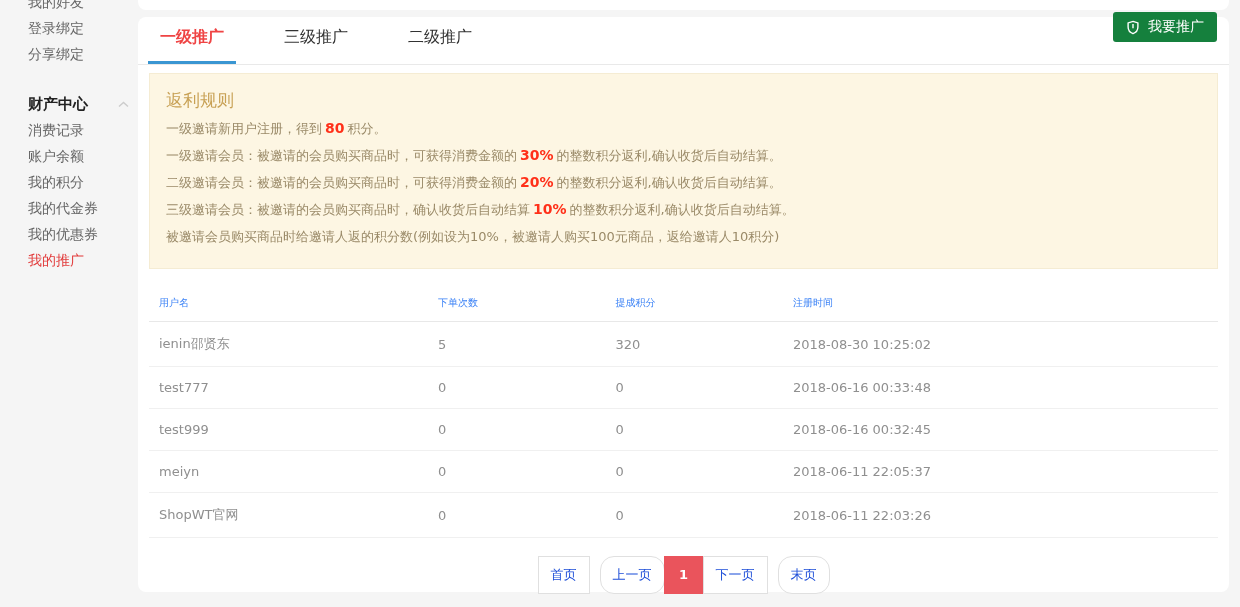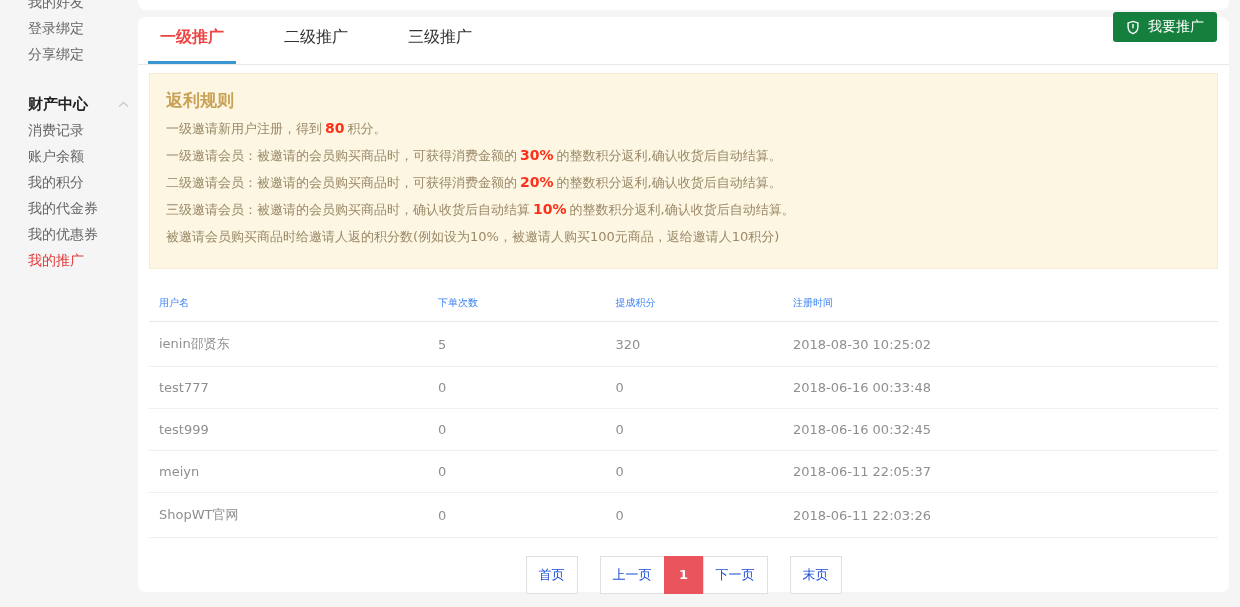--- a/index.html
+++ b/index.html
@@ -48,21 +48,21 @@
     margin-left:auto; margin-bottom:22px; height:30px; padding:0 13px;
     background:#15803d; color:#fff; font-size:14px; border:none; border-radius:3px;
     display:inline-flex; align-items:center; gap:8px; cursor:pointer; white-space:nowrap;
   }
 
   
   .rules {
     margin:8px 11px 16px; padding:11px 16px 18px;
     background:#fdf6e3; border:1px solid #f5ecd3;
   }
-  .rules-title { font-size:17px; font-weight:bold; color:#c8a155; line-height:30px; }
+  .rules-title { font-size:17px; font-weight:normal; color:#c8a155; line-height:30px; }
   .rule-line { font-size:13px; color:#9a8a68; line-height:27px; white-space:nowrap; }
   .rule-line .hl { color:#ff3019; font-weight:bold; font-size:14px; padding:0 3px; }
 
   
   .promo-table {
     width:1069px; margin:0 11px; border-collapse:collapse; table-layout:fixed;
   }
   .promo-table col:nth-child(1){width:26.1%} .promo-table col:nth-child(2){width:16.6%}
   .promo-table col:nth-child(3){width:16.6%} .promo-table col:nth-child(4){width:40.7%}
   .promo-table th {
@@ -74,21 +74,21 @@
     border-bottom:1px solid #f0f0f0; overflow:hidden; white-space:nowrap;
   }
 
   
   .pagination { margin-top:18px; text-align:center; font-size:0; }
   .page-btn {
     display:inline-block; vertical-align:top; min-width:40px; height:38px;
     line-height:36px; padding:0 12px; font-size:13px; color:#1d4ed8;
     background:#fff; border:1px solid #e0e0e0; cursor:pointer;
   }
-  .page-btn.gap { margin-left:22px; }
+  .page-btn.gap { margin-left:10px;border-radius:14px; }
   .page-btn.joined { margin-left:-1px; }
   .page-btn.current {
     background:#ea545c; border-color:#ea545c; color:#fff; font-weight:bold;
   }
 </style>
 </head>
 <body>
 
 <aside class="sidebar">
   <div class="side-item">我的好友</div>
@@ -109,22 +109,22 @@
   <div class="side-item">我的优惠券</div>
   <div class="side-item active">我的推广</div>
 </aside>
 
 <div class="upper-remnant"></div>
 
 <main class="panel">
 
   <div class="tabbar">
     <div class="tab active">一级推广</div>
+    <div class="tab">三级推广</div>
     <div class="tab">二级推广</div>
-    <div class="tab">三级推广</div>
     <button class="promote-btn">
       <span style="display:inline-flex;">
         <svg width="14" height="15" viewBox="0 0 16 17">
           <path d="M8 1.5 L13.6 3.3 V8 C13.6 11.8 11.3 14.4 8 15.6 C4.7 14.4 2.4 11.8 2.4 8 V3.3 Z" fill="none" stroke="#ffffff" stroke-width="1.6"></path>
           <line x1="8" y1="4.6" x2="8" y2="9.4" stroke="#ffffff" stroke-width="1.6"></line>
         </svg>
       </span>
       <span>我要推广</span>
     </button>
   </div>

